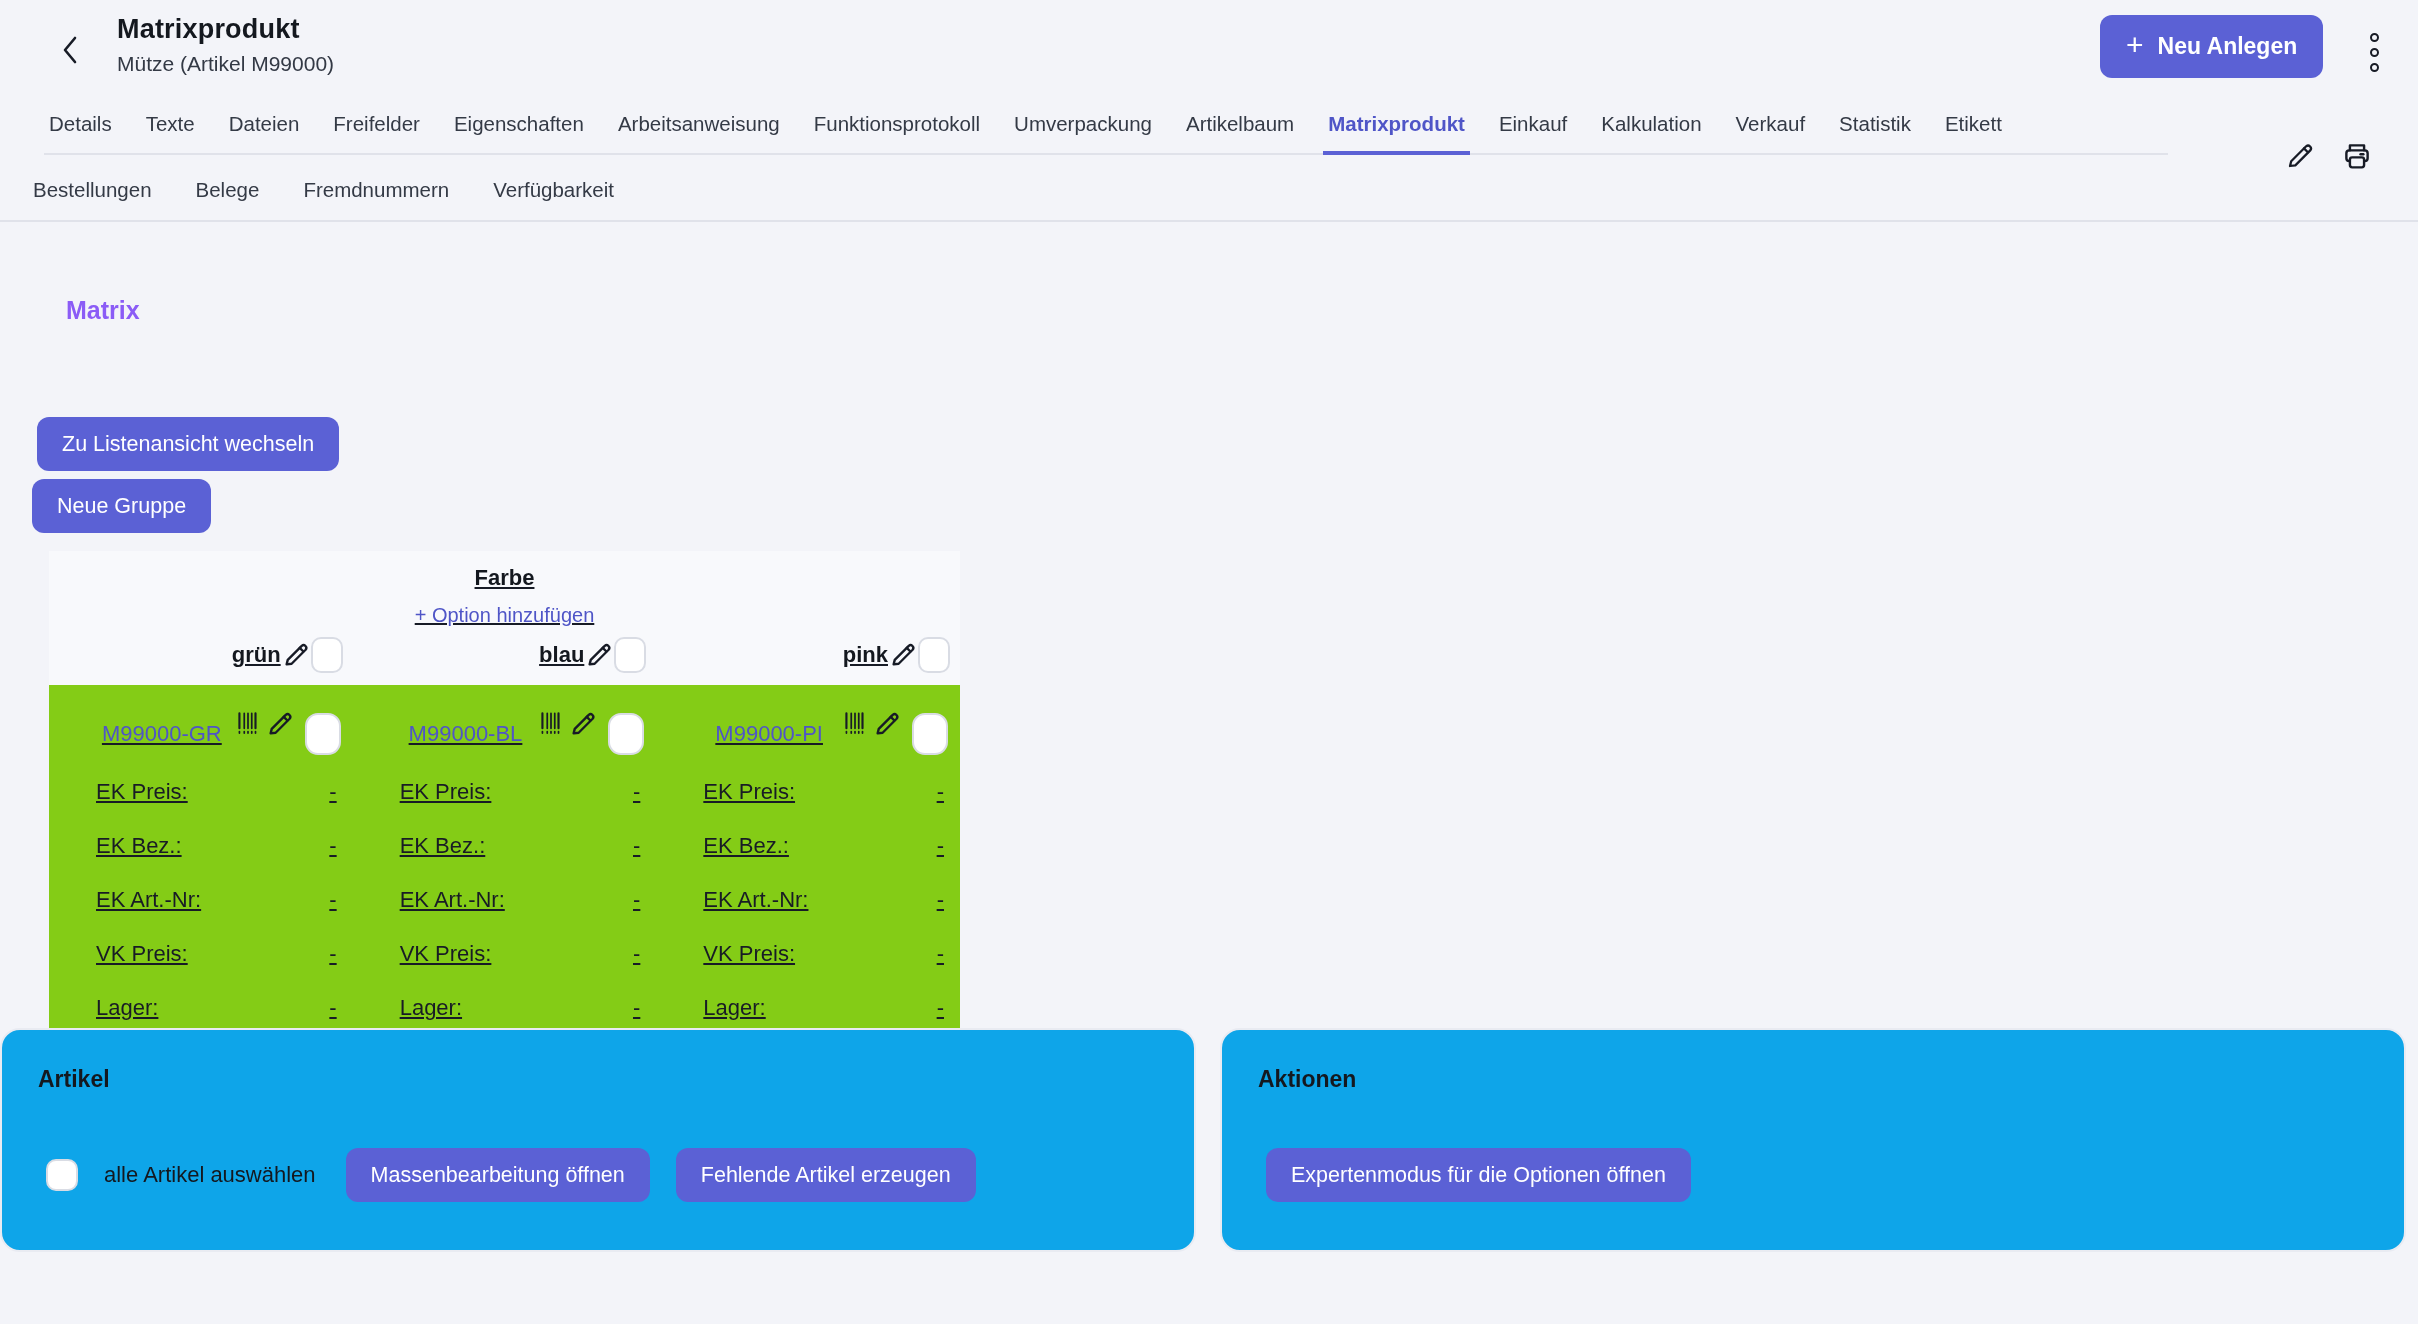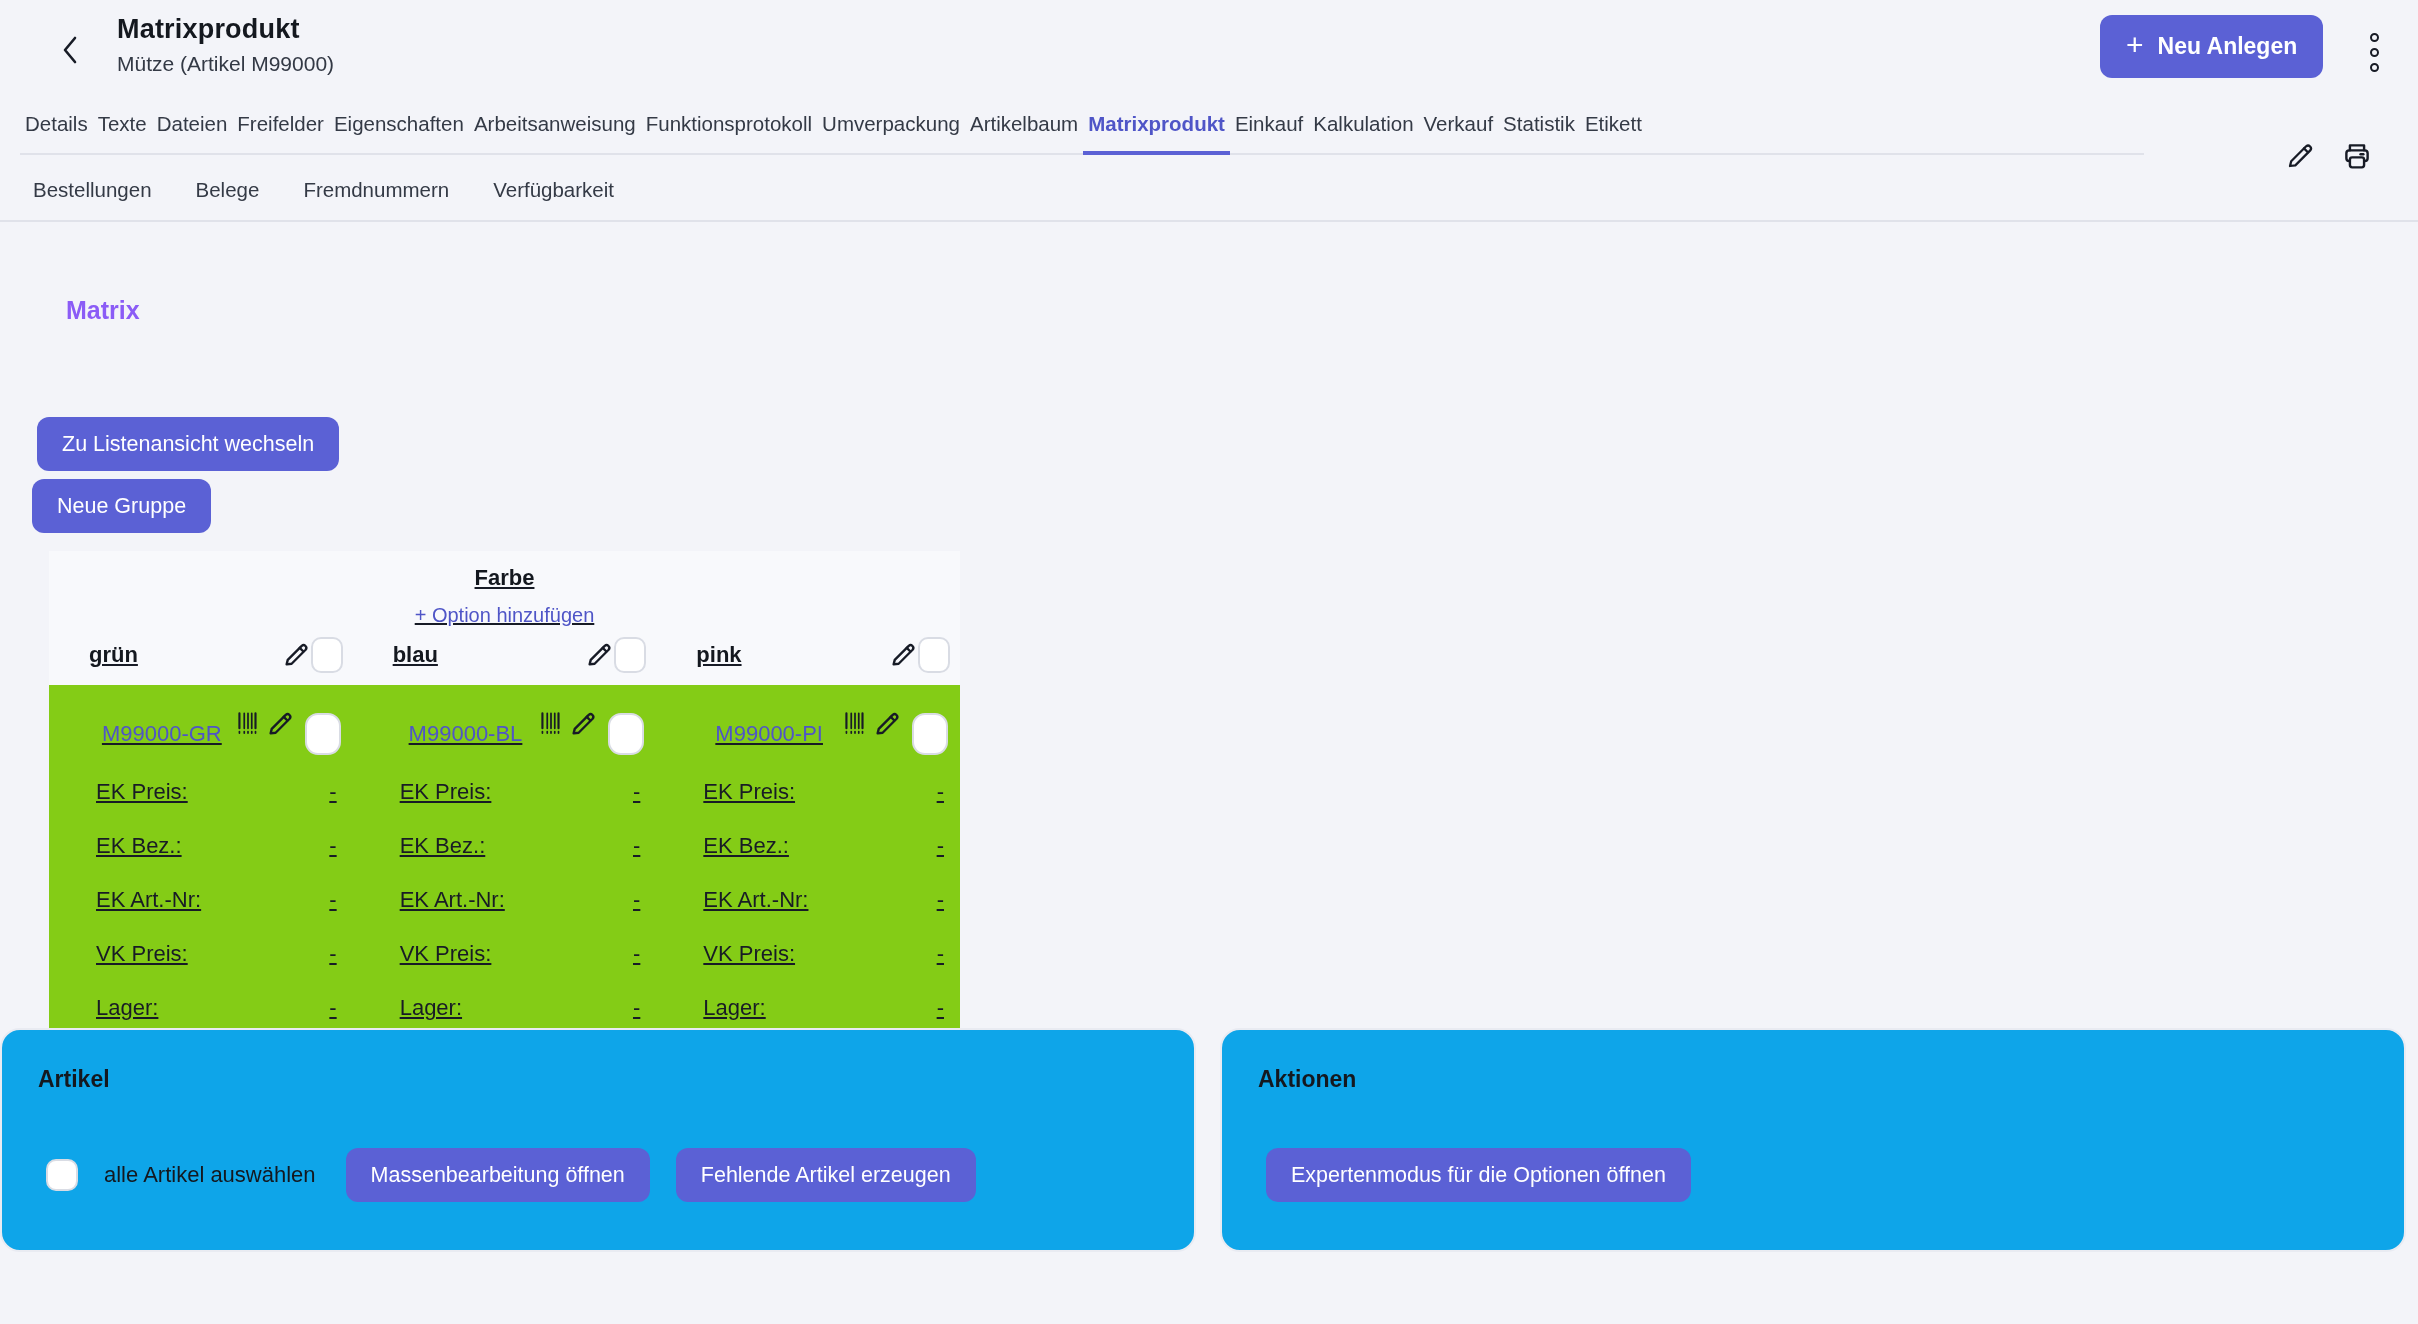--- a/index.html
+++ b/index.html
@@ -28,22 +28,22 @@
     display:inline-flex;align-items:center;justify-content:center;gap:14px;
     background:var(--accent);color:#fff;border:none;border-radius:12px;
     font-size:23px;font-weight:600;padding:0 26px;cursor:pointer;
     font-family:"Liberation Sans",sans-serif;
   }
   .new-btn .plus{font-size:30px;font-weight:400;line-height:1;position:relative;top:-2px;}
   .kebab{position:absolute;left:2366px;top:29px;display:flex;flex-direction:column;gap:6px;cursor:pointer;padding:4px;background:none;border:none;}
   .kebab .dot{width:9px;height:9px;border:2.6px solid var(--ink);border-radius:50%;}
   
   .tabrow1{
-    position:absolute;left:20px;top:112px;width:2124px;
-    display:flex;border-bottom:2px solid var(--line);
+    position:absolute;left:44px;top:112px;width:2124px;
+    display:flex;gap:24px;border-bottom:2px solid var(--line);
   }
   .tab{
     padding:0 5px 15px;font-size:20.5px;font-weight:500;color:#343a46;
     white-space:nowrap;cursor:pointer;margin-bottom:-2px;border-bottom:4px solid transparent;
   }
   .tab.active{color:var(--link);border-bottom-color:var(--accent);font-weight:600;}
   .strip-icons{position:absolute;left:2284px;top:139px;display:flex;gap:24px;align-items:center;}
   .icon-btn{background:none;border:none;cursor:pointer;display:flex;align-items:center;justify-content:center;padding:0;}
   .tabrow2{position:absolute;left:28px;top:178px;display:flex;gap:34px;}
   .tab2{padding:0 5px;font-size:20.5px;font-weight:500;color:#343a46;white-space:nowrap;cursor:pointer;}
@@ -59,21 +59,21 @@
   .btn-switch{position:absolute;left:37px;top:417px;}
   .btn-newgroup{position:absolute;left:32px;top:479px;}
   
   .mx-table{position:absolute;left:49px;top:551px;width:911px;text-decoration:underline;}
   .mx-head{background:#f8f9fc;padding-top:14px;}
   .mx-group-title{text-align:center;font-size:22px;font-weight:700;color:#14181f;}
   .mx-link{display:block;text-align:center;font-size:20px;color:var(--link);margin-top:13px;text-decoration:none;cursor:pointer;}
   .mx-grid{display:grid;grid-template-columns:repeat(3,1fr);}
   .mx-colheads{margin-top:10px;padding-bottom:12px;}
   .colhead-cell{display:flex;align-items:center;padding:0 10px 0 40px;}
-  .opt-name{flex:1;text-align:left;font-size:22px;font-weight:700;color:#14181f;}
+  .opt-name{flex:1;text-align:right;font-size:22px;font-weight:700;color:#14181f;}
   .cb{width:32px;height:32px;background:#fff;border:2px solid var(--cb-border);border-radius:10px;cursor:pointer;flex:none;}
   .cb.tall{width:36px;height:42px;border-radius:13px;}
   .cb.sq{width:32px;height:36px;border-radius:10px;}
   .mx-body{background:#84cc16;padding:18px 0 16px;}
   .article-cell{display:flex;align-items:center;padding:0 12px 0 40px;height:62px;}
   .art-link{flex:1;text-align:center;font-size:22px;color:var(--link);text-decoration:none;cursor:pointer;white-space:nowrap;}
   .art-icons{display:flex;align-items:center;gap:4px;transform:translateY(-10px);margin-right:10px;}
   .mx-row-cell{display:flex;align-items:center;justify-content:space-between;height:54px;padding:0 16px 0 47px;font-size:22px;color:#181c25;}
   .mx-row-cell .val{color:#181c25;}
   

